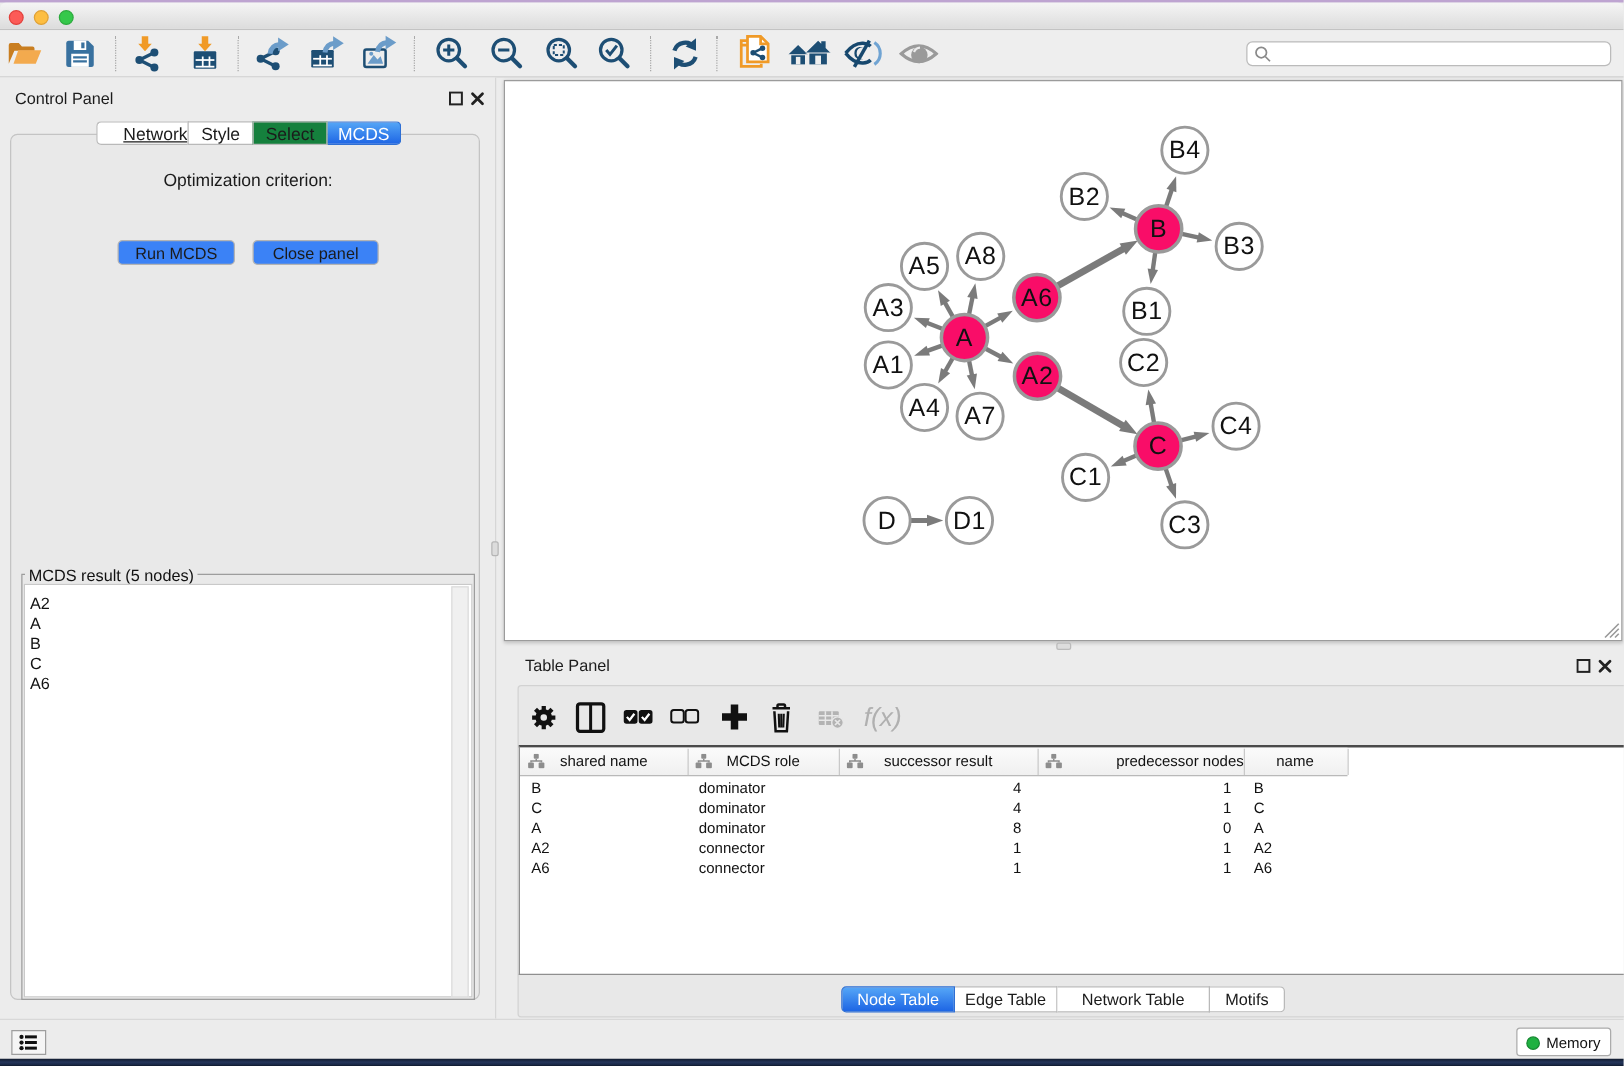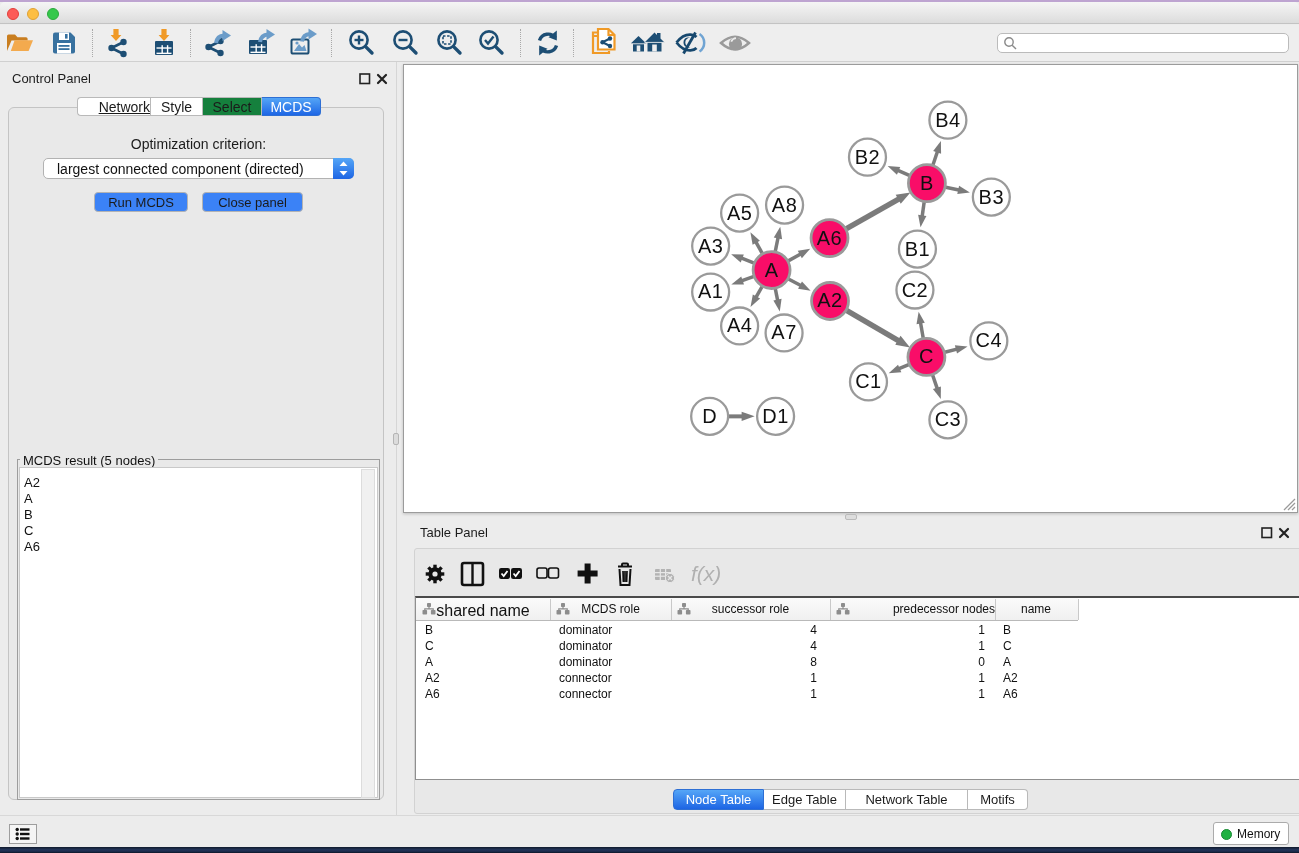--- a/index.html
+++ b/index.html
@@ -155,29 +155,20 @@
   <div class="abs" style="left:8px;top:45px;width:376px;height:693px;background:#e9e9e9;border:1px solid #c4c4c4;border-radius:6px;"></div>
 
   <div class="abs" style="left:77px;top:35px;height:19px;display:flex;font-size:14px;">
     <div style="width:73px;background:#ffffff;border:1px solid #b9b9b9;border-right:none;border-radius:4px 0 0 4px;text-align:right;line-height:18px;color:#1b1b1b;text-decoration:underline;">Network</div>
     <div style="width:52px;background:#fff;border:1px solid #b9b9b9;border-right:none;text-align:center;line-height:18px;color:#1b1b1b;">Style</div>
     <div style="width:60px;background:#15803d;border:1px solid #b9b9b9;text-align:center;line-height:18px;color:#1b1b1b;">Select</div>
     <div style="width:59px;background:linear-gradient(#54a5f6,#1e66e5);border:1px solid #2e6fd4;border-left:none;border-radius:0 4px 4px 0;text-align:center;line-height:18px;color:#fff;">MCDS</div>
   </div>
   <div class="abs" style="left:0;top:74px;width:397px;text-align:center;font-size:14px;color:#1b1b1b;">Optimization criterion:</div>
 
-  <div class="abs" style="left:43px;top:96px;width:311px;height:21px;background:#fff;border:1px solid #b2b2b2;border-radius:5px;">
-    <div class="abs" style="left:13px;top:2px;font-size:14px;color:#111;">largest connected component (directed)</div>
-    <div class="abs" style="right:-1px;top:-1px;width:21px;height:21px;background:linear-gradient(#55a6f7,#1d65e4);border-radius:0 5px 5px 0;">
-      <svg width="21" height="21" viewBox="0 0 21 21">
-          <path d="M6.5 8 L10.5 3.5 L14.5 8 Z" fill="#fff"></path>
-          <path d="M6.5 13 L10.5 17.5 L14.5 13 Z" fill="#fff"></path>
-        </svg>
-    </div>
-  </div>
   <div class="tbtn" style="left:94px;top:130px;width:94px;height:20px;line-height:19px;">Run MCDS</div>
   <div class="tbtn" style="left:202px;top:130px;width:101px;height:20px;line-height:19px;">Close panel</div>
 
   <div class="abs" style="left:17px;top:397px;width:363px;height:341px;border:1px solid #9d9d9d;">
     <div class="abs" style="left:2px;top:-7px;background:#e9e9e9;padding:0 3px;font-size:13px;color:#111;">MCDS result (5 nodes)</div>
     <div class="abs" style="left:1px;top:7px;width:359px;height:331px;background:#fff;border:1px solid #c9c9c9;">
       <div style="padding:7px 0 0 4px;font-size:13px;color:#111;line-height:16px;">A2<br>A<br>B<br>C<br>A6</div>
       <div class="abs" style="right:2px;top:1px;width:14px;height:329px;background:#f0f0f0;border:1px solid #dcdcdc;"></div>
     </div>
   </div>
@@ -347,40 +338,40 @@
   <div class="abs" style="left:12px;top:76px;width:1274px;height:184px;background:#fff;border:1px solid #8f8f8f;border-top:2px solid #4a4a4a;overflow:hidden;">
       <div class="abs" style="left:0;top:0;width:662px;height:23px;background:linear-gradient(#fbfbfb,#f0f0f0);border-bottom:1px solid #b9b9b9;"></div>
       <svg class="abs" style="left:6px;top:5px" width="14" height="12" viewBox="0 0 14 12">
         <g fill="#8d8d8d">
           <rect x="5" y="0" width="4" height="4" rx="0.8"></rect>
           <rect x="0.5" y="7" width="4.6" height="4.6" rx="0.8"></rect>
           <rect x="8.9" y="7" width="4.6" height="4.6" rx="0.8"></rect>
           <path d="M7 4 L7 6 M2.8 7 L2.8 5.8 L11.2 5.8 L11.2 7" stroke="#8d8d8d" stroke-width="1.2" fill="none"></path>
         </g>
       </svg>
-      <div class="abs" style="left:0px;top:4px;width:134px;text-align:center;font-size:16px;color:#111;">shared name</div>
+      <div class="abs" style="left:0px;top:4px;width:134px;text-align:center;font-size:12px;color:#111;">shared name</div>
       <svg class="abs" style="left:140px;top:5px" width="14" height="12" viewBox="0 0 14 12">
         <g fill="#8d8d8d">
           <rect x="5" y="0" width="4" height="4" rx="0.8"></rect>
           <rect x="0.5" y="7" width="4.6" height="4.6" rx="0.8"></rect>
           <rect x="8.9" y="7" width="4.6" height="4.6" rx="0.8"></rect>
           <path d="M7 4 L7 6 M2.8 7 L2.8 5.8 L11.2 5.8 L11.2 7" stroke="#8d8d8d" stroke-width="1.2" fill="none"></path>
         </g>
       </svg>
       <div class="abs" style="left:134px;top:4px;width:121px;text-align:center;font-size:12px;color:#111;">MCDS role</div>
       <div class="abs" style="left:134px;top:1px;width:1px;height:21px;background:#c9c9c9;"></div>
       <svg class="abs" style="left:261px;top:5px" width="14" height="12" viewBox="0 0 14 12">
         <g fill="#8d8d8d">
           <rect x="5" y="0" width="4" height="4" rx="0.8"></rect>
           <rect x="0.5" y="7" width="4.6" height="4.6" rx="0.8"></rect>
           <rect x="8.9" y="7" width="4.6" height="4.6" rx="0.8"></rect>
           <path d="M7 4 L7 6 M2.8 7 L2.8 5.8 L11.2 5.8 L11.2 7" stroke="#8d8d8d" stroke-width="1.2" fill="none"></path>
         </g>
       </svg>
-      <div class="abs" style="left:255px;top:4px;width:159px;text-align:center;font-size:12px;color:#111;">successor role</div>
+      <div class="abs" style="left:255px;top:4px;width:159px;text-align:center;font-size:12px;color:#111;">successor result</div>
       <div class="abs" style="left:255px;top:1px;width:1px;height:21px;background:#c9c9c9;"></div>
       <svg class="abs" style="left:420px;top:5px" width="14" height="12" viewBox="0 0 14 12">
         <g fill="#8d8d8d">
           <rect x="5" y="0" width="4" height="4" rx="0.8"></rect>
           <rect x="0.5" y="7" width="4.6" height="4.6" rx="0.8"></rect>
           <rect x="8.9" y="7" width="4.6" height="4.6" rx="0.8"></rect>
           <path d="M7 4 L7 6 M2.8 7 L2.8 5.8 L11.2 5.8 L11.2 7" stroke="#8d8d8d" stroke-width="1.2" fill="none"></path>
         </g>
       </svg>
       <div class="abs" style="left:414px;top:4px;width:165px;text-align:right;font-size:12px;color:#111;">predecessor nodes</div>

